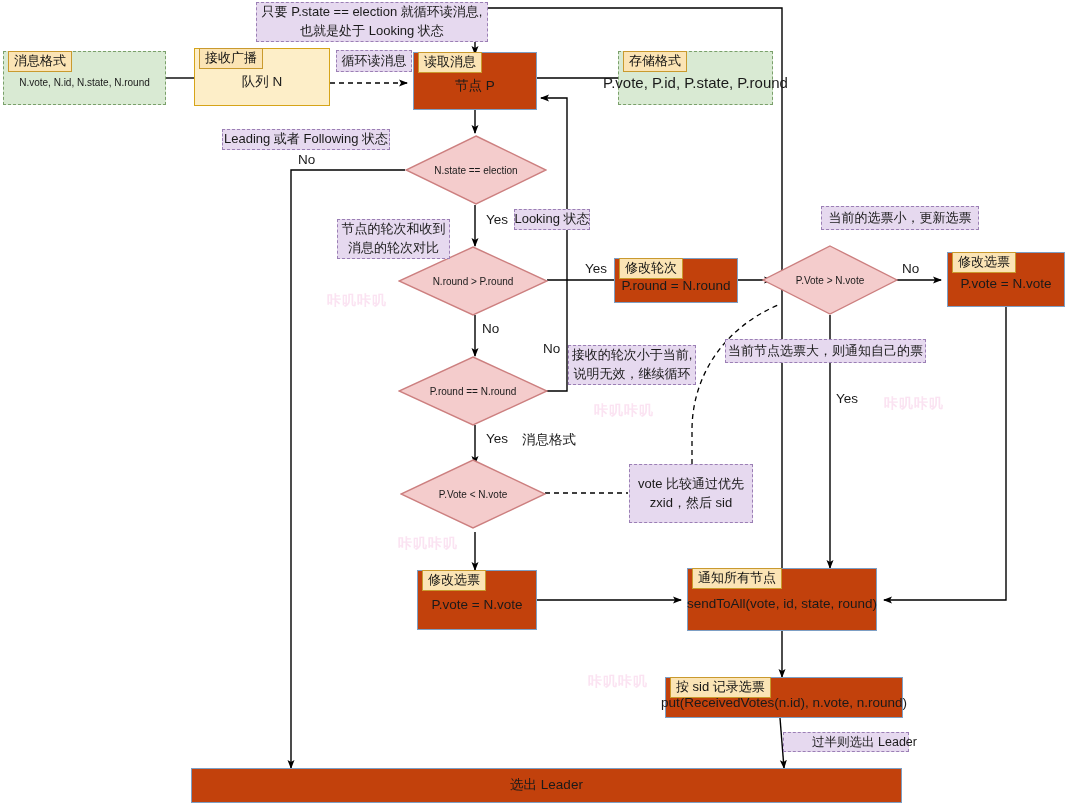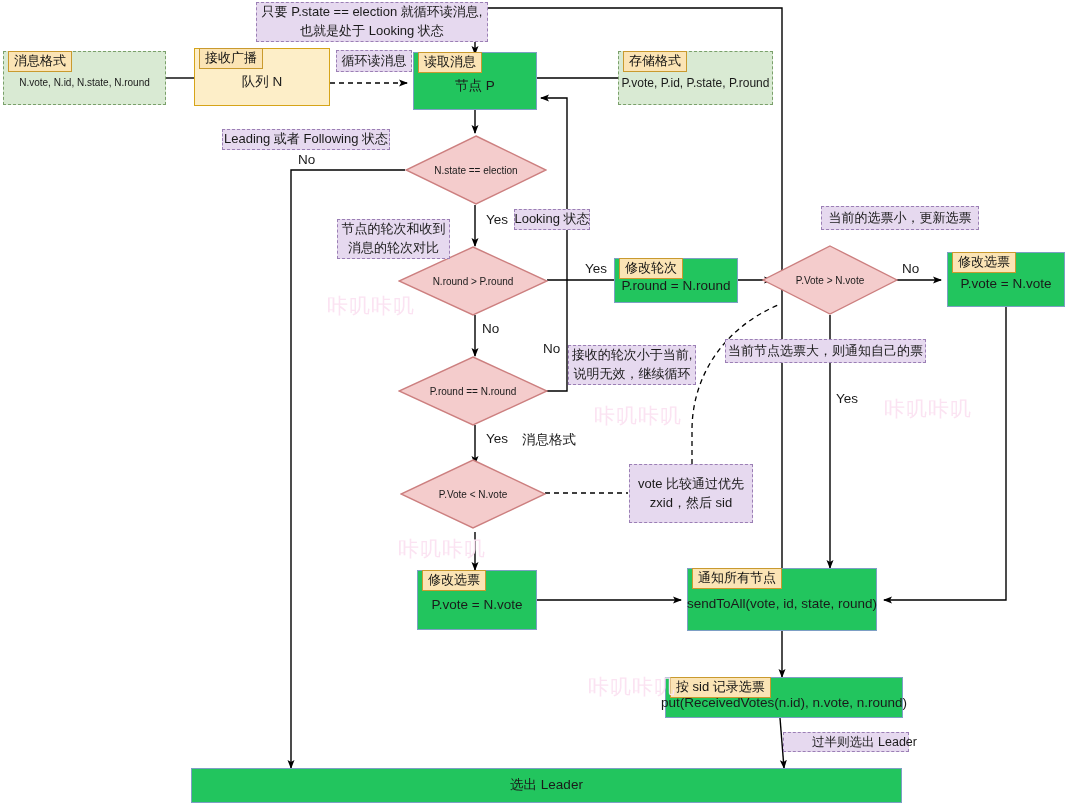--- a/index.html
+++ b/index.html
@@ -29,21 +29,21 @@
     align-items: center;
     justify-content: center;
     text-align: center;
     font-size: 13.5px;
     color: #1a1a1a;
     line-height: 1.35;
     white-space: nowrap;
   }
   
   .proc {
-    background: #22c55e;
+    background: #c2410c;
     border: 1px solid #7d9fc4;
   }
   
   .yellowbox {
     background: #fdeec8;
     border: 1px solid #d6a419;
   }
   
   .greennote {
     background: #d9ead3;
@@ -102,23 +102,23 @@
   .edgelabel {
     position: absolute;
     font-size: 13.5px;
     color: #1a1a1a;
     background: transparent;
     white-space: nowrap;
   }
   
   .watermark {
     position: absolute;
-    font-size: 21px;
+    font-size: 14px;
     color: #fbe3f2;
-    font-weight: normal;
+    font-weight: bold;
     letter-spacing: 1px;
     white-space: nowrap;
     user-select: none;
   }
   .body-text {
     position: relative;
     z-index: 2;
     padding-top: 10px;
   }
 </style>
@@ -233,21 +233,21 @@
     <span class="dlabel">P.Vote &gt; N.vote</span>
   </div>
 
   <div class="node greennote" style="left:3px; top:51px; width:163px; height:54px;">
     <span class="tag">消息格式</span>
     <span class="body-text" style="font-size:10px;">N.vote, N.id, N.state, N.round</span>
   </div>
 
   <div class="node greennote" style="left:618px; top:51px; width:155px; height:54px;">
     <span class="tag">存储格式</span>
-    <span class="body-text" style="font-size:12px;">P.vote, P.id, P.state, P.round</span>
+    <span class="body-text" style="font-size:15px;">P.vote, P.id, P.state, P.round</span>
   </div>
 
   <div class="node yellowbox" style="left:194px; top:48px; width:136px; height:58px;">
     <span class="tag">接收广播</span>
     <span class="body-text">队列 N</span>
   </div>
 
   <div class="node proc" style="left:413px; top:52px; width:124px; height:58px;">
     <span class="tag">读取消息</span>
     <span class="body-text">节点 P</span>

